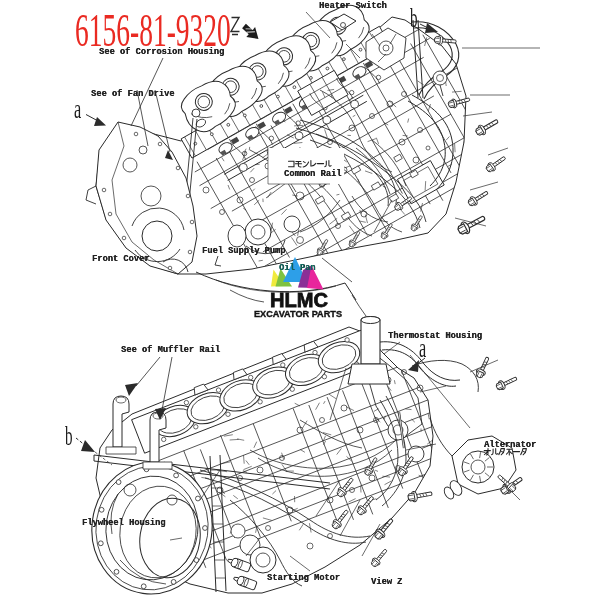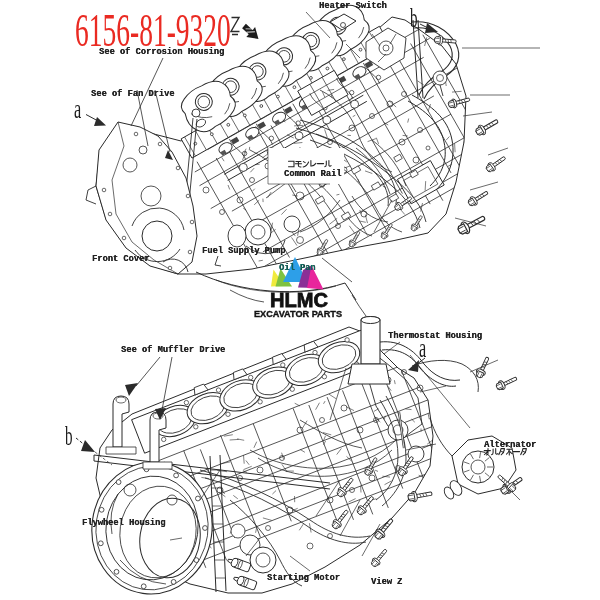--- a/index.html
+++ b/index.html
@@ -682,21 +682,21 @@
 <div class="lbl" style="left:277px;top:1px;padding-left:42px;">Heater Switch</div>
 <div class="lbl" style="left:99px;top:47px;">See of Corrosion Housing</div>
 <div class="lbl" style="left:91px;top:79px;margin-top:10px;">See of Fan Drive</div>
 <div class="ser" id="sa1" style="left:74px;top:95px;font-size:28px;line-height:1;transform:scaleX(0.58);transform-origin:left top;">a</div>
 <div class="ser" id="sb1" style="left:410px;top:5px;font-size:27px;line-height:1;transform:scaleX(0.56);transform-origin:left top;">b</div>
 
 <div class="lbl" style="left:284px;top:169px;">Common Rail</div>
 <div class="lbl" style="left:92px;top:254px;">Front Cover</div>
 <div class="lbl" style="left:202px;top:246px;">Fuel Supply Pump</div>
 <div class="lbl" style="left:279px;top:263px;color:#0e6a60;">Oil Pan</div>
-<div class="lbl" style="left:121px;top:345px;">See of Muffler Drive</div>
+<div class="lbl" style="left:121px;top:345px;">See of Muffler Rail</div>
 <div class="lbl" style="left:388px;top:331px;">Thermostat Housing</div>
 <div class="ser" id="sa2" style="left:419px;top:334px;font-size:28px;line-height:1;transform:scaleX(0.58);transform-origin:left top;">a</div>
 <div class="ser" id="sb2" style="left:65px;top:423px;font-size:27px;line-height:1;transform:scaleX(0.56);transform-origin:left top;">b</div>
 
 <div class="lbl" style="left:484px;top:440px;">Alternator</div>
 <div class="lbl" style="left:82px;top:518px;text-align:center;">Flywheel Housing</div>
 <div class="lbl" style="left:267px;top:573px;">Starting Motor</div>
 <div class="lbl" style="left:371px;top:577px;">View Z</div>
 
 </div>

